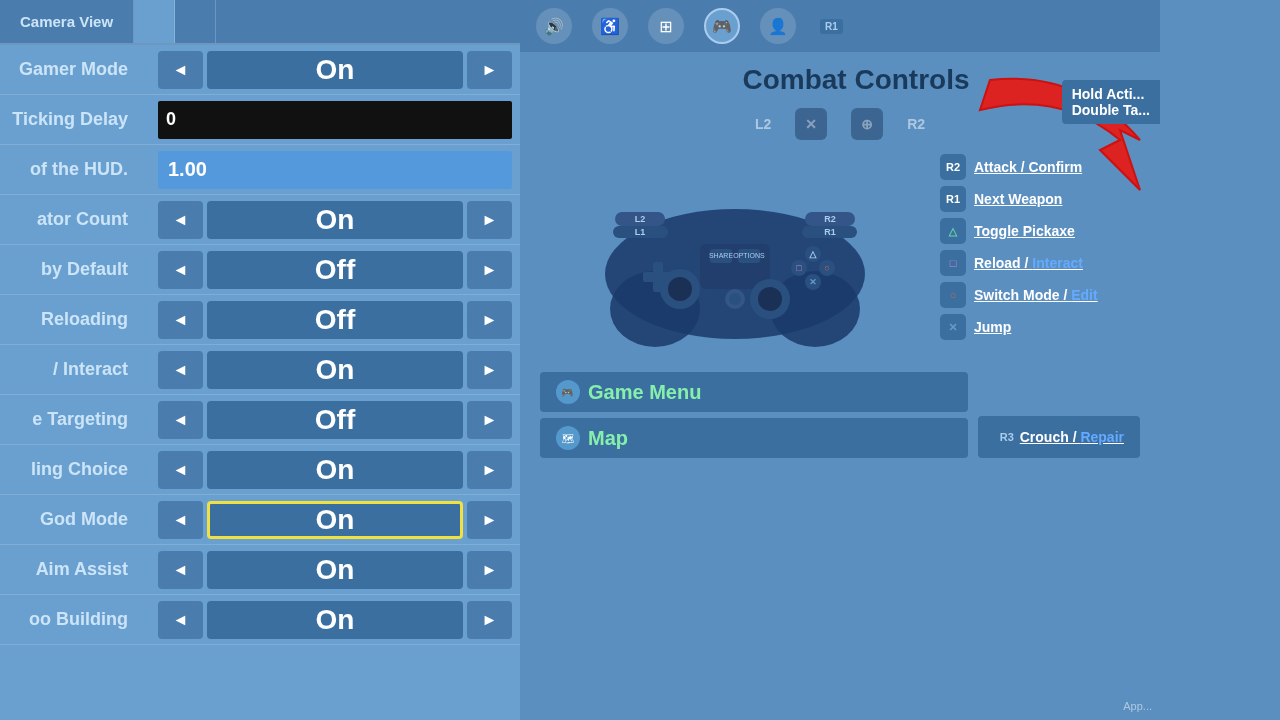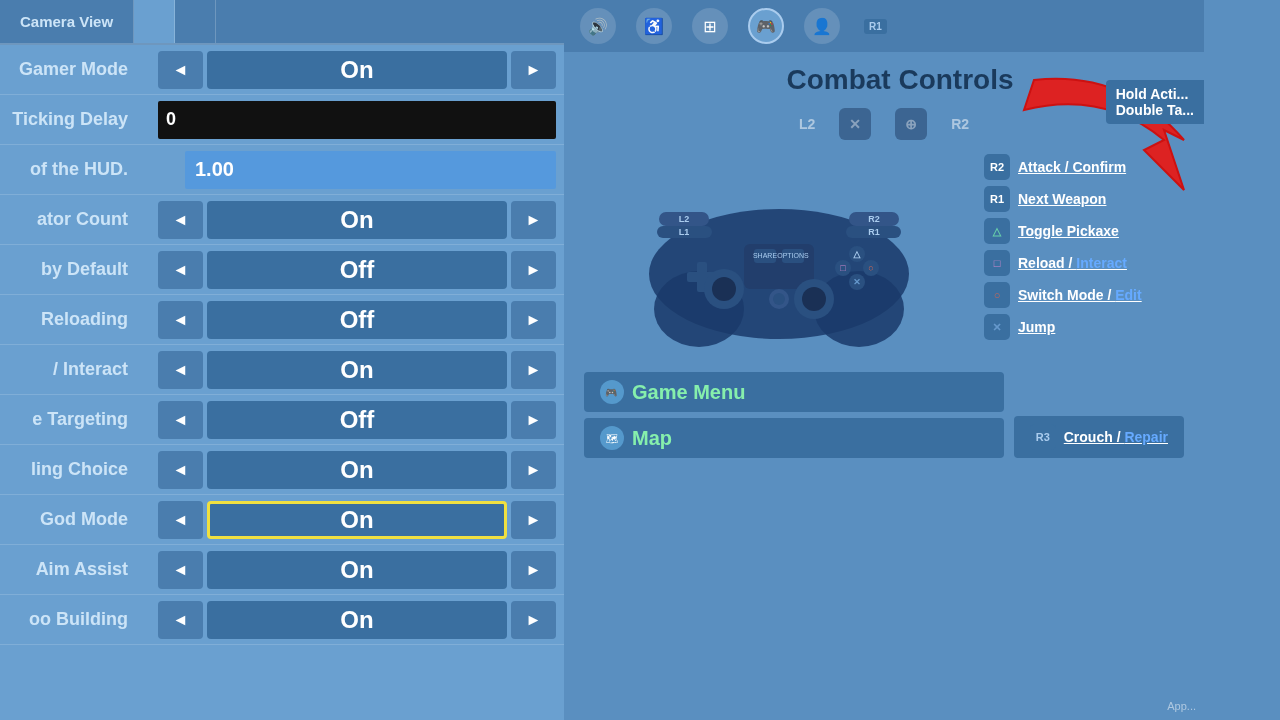--- a/index.html
+++ b/index.html
@@ -7,21 +7,21 @@
       width: 1280px;
       height: 720px;
       overflow: hidden;
       font-family: 'Arial', sans-serif;
       background: #5a8fc0;
       display: flex;
     }
 
     
     .left-panel {
-      width: 564px;
+      width: 520px;
       height: 720px;
       background: #6aa0d0;
       overflow: hidden;
       position: relative;
     }
 
     .settings-row {
       display: flex;
       align-items: center;
       height: 50px;
@@ -66,21 +66,21 @@
       justify-content: center;
       flex-shrink: 0;
     }
 
     .value-btn {
       flex: 1;
       height: 38px;
       background: #3a6fa0;
       border: none;
       color: white;
-      font-size: 24px;
+      font-size: 28px;
       font-weight: bold;
       cursor: pointer;
       border-radius: 4px;
       text-align: center;
     }
 
     .value-btn.on {
       background: #3a6fa0;
     }
 
@@ -110,21 +110,20 @@
       flex: 1;
       height: 38px;
       background: #5599dd;
       color: white;
       font-size: 20px;
       font-weight: bold;
       text-align: left;
       padding-left: 10px;
       border: none;
       border-radius: 2px;
-      margin-left: 27px;
     }
 
     
     .top-tabs {
       display: flex;
       height: 45px;
       background: #4a7dae;
       border-bottom: 2px solid rgba(255,255,255,0.2);
       align-items: center;
     }
@@ -314,21 +313,20 @@
 
     .menu-text {
       color: #86efac;
       font-size: 20px;
       font-weight: bold;
     }
 
     .right-bottom-menu {
       display: flex;
       align-items: center;
-      gap: 8px;
       background: #3a6fa0;
       border-radius: 4px;
       padding: 8px 16px;
     }
 
     
     .red-arrow {
       position: absolute;
       top: 60px;
       right: -20px;

